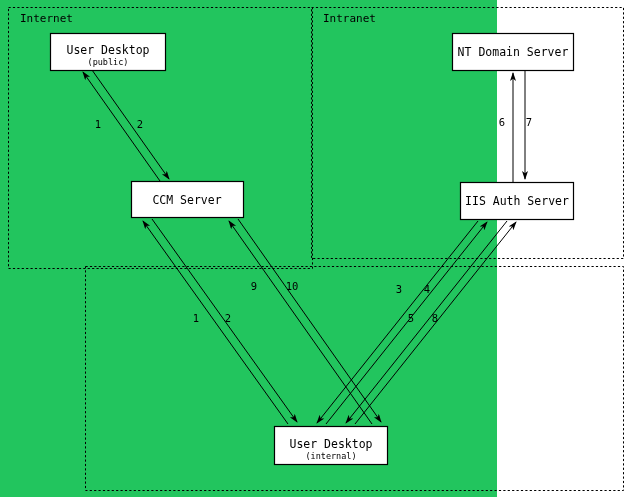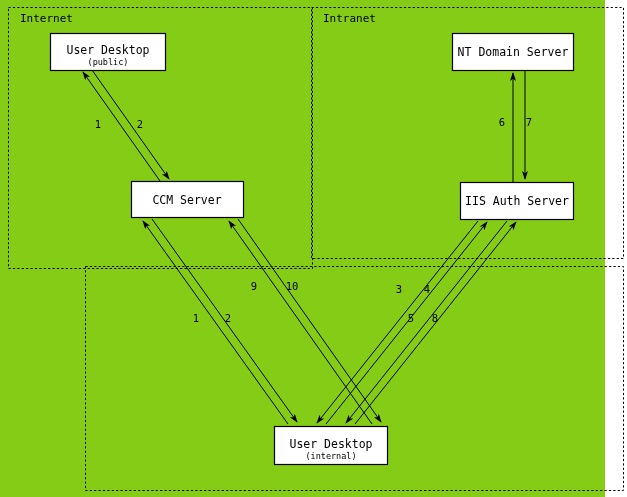--- a/index.html
+++ b/index.html
@@ -2,23 +2,23 @@
 <html><head>
 <meta charset="utf-8">
 <style>
   html, body {
     margin: 0;
     padding: 0;
     background: #ffffff;
   }
   #canvas-root {
     position: relative;
-    width: 605px;
+    width: 497px;
     height: 497px;
-    background: #84cc16;
+    background: #22c55e;
     font-family: "DejaVu Sans Mono", monospace;
   }
   svg.diagram {
     display: block;
     width: 627px;
     height: 497px;
   }
   .zone-rect {
     fill: none;
     stroke: #000000;

